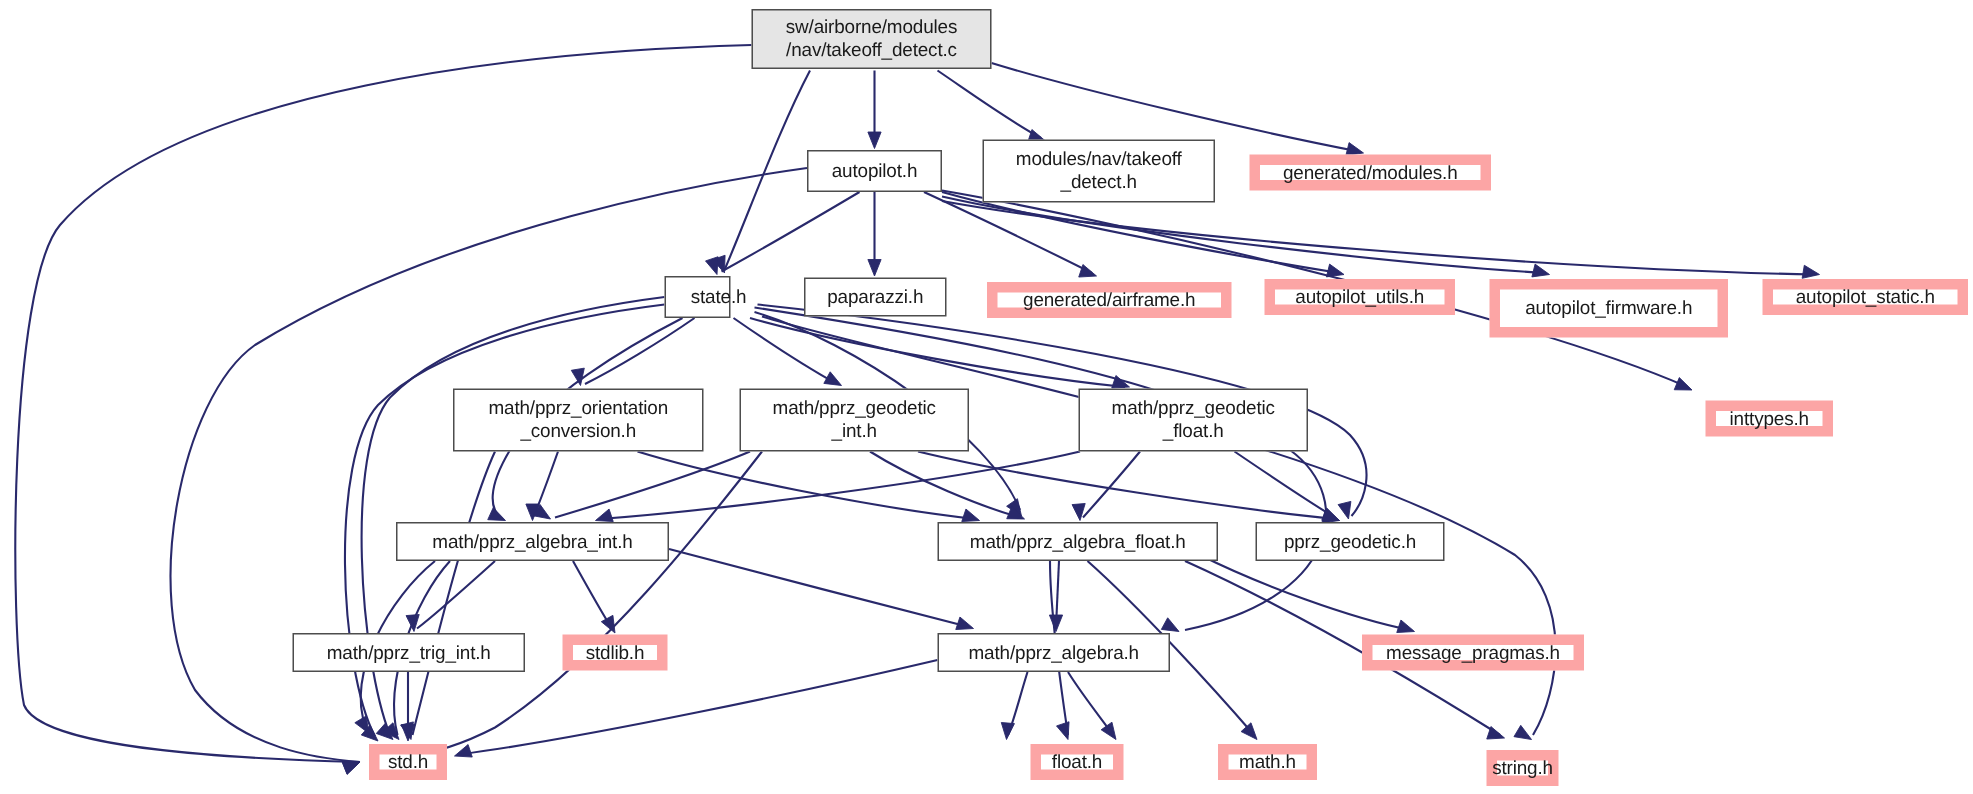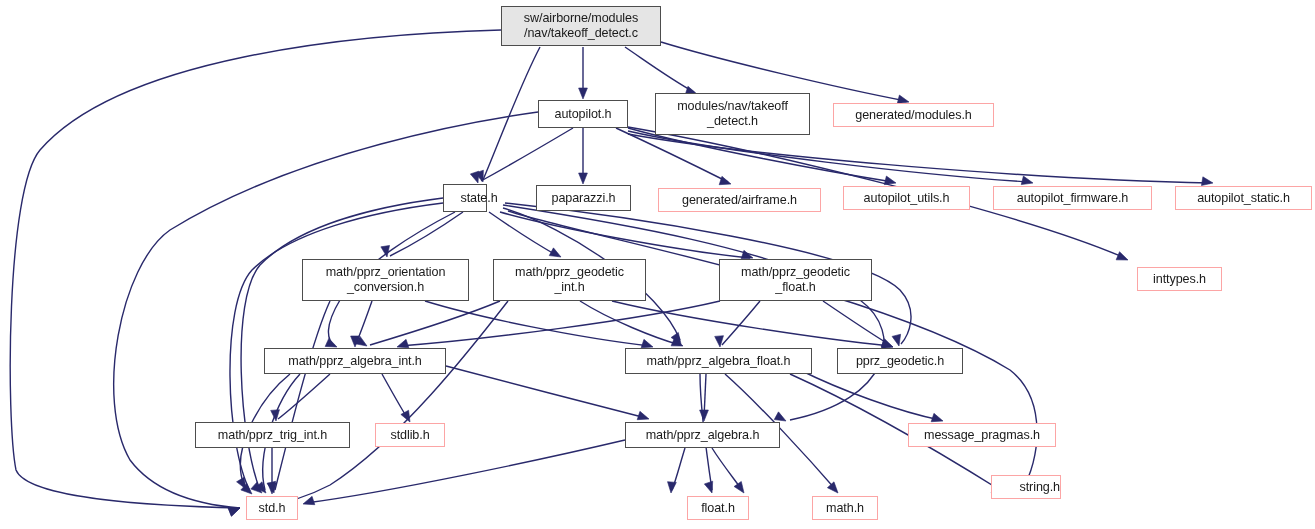--- a/index.html
+++ b/index.html
@@ -33,21 +33,21 @@
     stroke-width: 0.6px;
   }
   .node-box {
     position: absolute;
     box-sizing: border-box;
     display: flex;
     align-items: center;
     justify-content: center;
     text-align: center;
     background: #ffffff;
-    border: 1px solid #fca5a5;
+    border: 7px solid #fca5a5;
     color: #1a1a1a;
     font-size: 12.6px;
     line-height: 15px;
     white-space: pre-line;
     letter-spacing: -0.1px;
   }
   .node-box.strong {
     border: 1.6px solid #4d4d4d;
   }
   .node-box.root {
@@ -161,34 +161,34 @@
       <div class="node-box root" style="left: 501px; top: 6px; width: 160px; height: 40px;"><span>sw/airborne/modules
 /nav/takeoff_detect.c</span></div>
       <div class="node-box strong" style="left: 538px; top: 100px; width: 90px; height: 28px;"><span>autopilot.h</span></div>
       <div class="node-box strong" style="left: 655px; top: 93px; width: 155px; height: 42px; text-align: center;"><span>modules/nav/takeoff
 _detect.h</span></div>
       <div class="node-box " style="left: 833px; top: 103px; width: 161px; height: 24px;"><span>generated/modules.h</span></div>
       <div class="node-box strong" style="left: 443px; top: 184px; width: 44px; height: 28px; padding-left: 28px;"><span>state.h</span></div>
       <div class="node-box strong" style="left: 536px; top: 185px; width: 95px; height: 26px;"><span>paparazzi.h</span></div>
       <div class="node-box " style="left: 658px; top: 188px; width: 163px; height: 24px; text-align: right;"><span>generated/airframe.h</span></div>
       <div class="node-box " style="left: 843px; top: 186px; width: 127px; height: 24px;"><span>autopilot_utils.h</span></div>
-      <div class="node-box " style="left: 993px; top: 186px; width: 159px; height: 24px; justify-content: center;"><span>autopilot_firmware.h</span></div>
+      <div class="node-box " style="left: 993px; top: 186px; width: 159px; height: 39px; justify-content: center;"><span>autopilot_firmware.h</span></div>
       <div class="node-box " style="left: 1175px; top: 186px; width: 137px; height: 24px;"><span>autopilot_static.h</span></div>
       <div class="node-box " style="left: 1137px; top: 267px; width: 85px; height: 24px;"><span>inttypes.h</span></div>
       <div class="node-box strong" style="left: 302px; top: 259px; width: 167px; height: 42px;"><span>math/pprz_orientation
 _conversion.h</span></div>
       <div class="node-box strong" style="left: 493px; top: 259px; width: 153px; height: 42px;"><span>math/pprz_geodetic
 _int.h</span></div>
       <div class="node-box strong" style="left: 719px; top: 259px; width: 153px; height: 42px;"><span>math/pprz_geodetic
 _float.h</span></div>
       <div class="node-box strong" style="left: 264px; top: 348px; width: 182px; height: 26px;"><span>math/pprz_algebra_int.h</span></div>
       <div class="node-box strong" style="left: 625px; top: 348px; width: 187px; height: 26px;"><span>math/pprz_algebra_float.h</span></div>
       <div class="node-box strong" style="left: 837px; top: 348px; width: 126px; height: 26px;"><span>pprz_geodetic.h</span></div>
       <div class="node-box strong" style="left: 195px; top: 422px; width: 155px; height: 26px;"><span>math/pprz_trig_int.h</span></div>
       <div class="node-box " style="left: 375px; top: 423px; width: 70px; height: 24px;"><span>stdlib.h</span></div>
       <div class="node-box strong" style="left: 625px; top: 422px; width: 155px; height: 26px;"><span>math/pprz_algebra.h</span></div>
       <div class="node-box " style="left: 908px; top: 423px; width: 148px; height: 24px;"><span>message_pragmas.h</span></div>
       <div class="node-box " style="left: 246px; top: 496px; width: 52px; height: 24px;"><span>std.h</span></div>
       <div class="node-box " style="left: 687px; top: 496px; width: 62px; height: 24px; text-align: center;"><span>float.h</span></div>
       <div class="node-box " style="left: 812px; top: 496px; width: 66px; height: 24px;"><span>math.h</span></div>
-      <div class="node-box " style="left: 991px; top: 475px; width: 70px; height: 24px; justify-content: flex-end;"><span>string.h</span></div>
+      <div class="node-box " style="left: 991px; top: 500px; width: 48px; height: 24px;"><span>string.h</span></div>
     </div>
 </div>
 
 </body></html>

